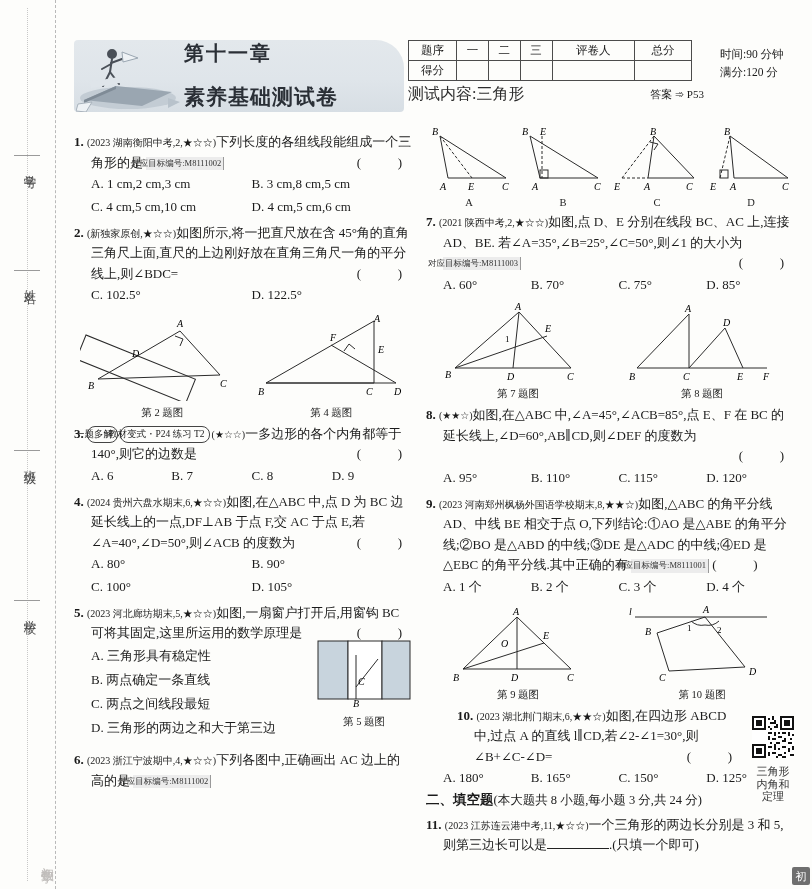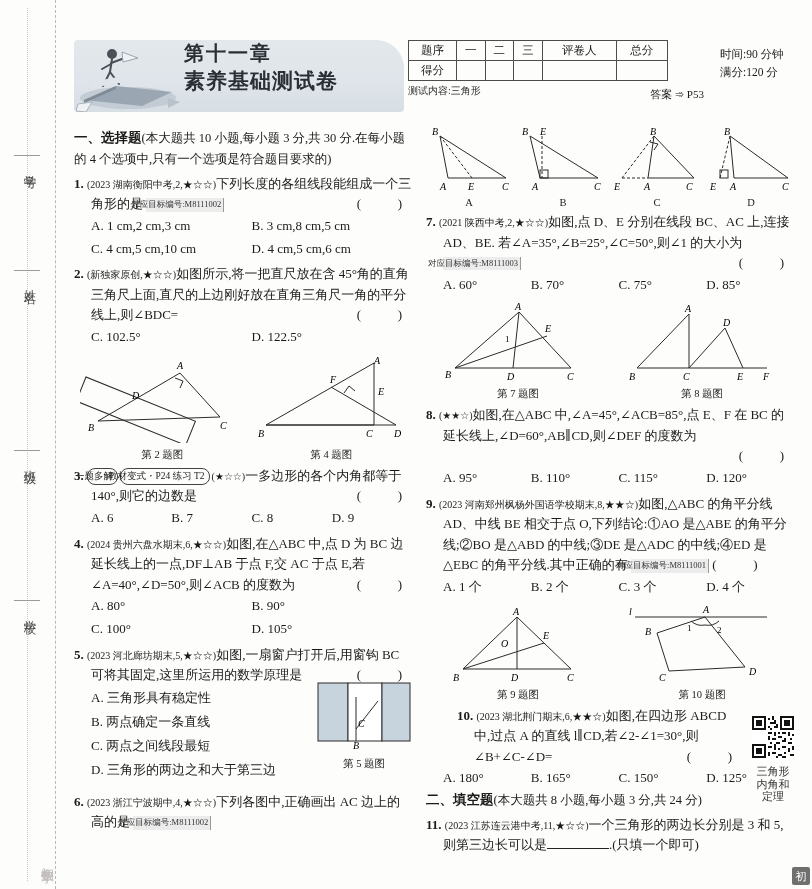--- a/index.html
+++ b/index.html
@@ -51,33 +51,33 @@
   #banner:after{
     content:""; position:absolute; right:-4px; top:6px; width:8px; height:60px;
     border-right:1px dashed #ffffff;
   }
   #banner-title-wrap{
     position:absolute; left:110px; top:0; width:215px; text-align:left;
     color:#2a2f36; font-weight:bold;
     font-family:"Liberation Serif","DejaVu Serif",serif;
   }
   #chapter-line{ font-size:20px; letter-spacing:2px; }
-  #paper-line{ font-size:21px; letter-spacing:1px; margin-top:0; }
+  #paper-line{ font-size:21px; letter-spacing:1px; margin-top:16px; }
 
   #banner-art{ position:absolute; left:2px; top:2px; width:112px; height:70px; }
 
   
   #score-box{ position:absolute; left:352px; top:40px; width:300px; }
-  #score-table{ border-collapse:collapse; width:260px; }
+  #score-table{ border-collapse:collapse; width:284px; }
   #score-table td{
     border:1px solid #4c4c4c; height:20px; text-align:center;
     font-size:11.5px; font-family:"Liberation Serif","DejaVu Serif",serif;
   }
   #score-table td.hd{ width:48px; }
-  #test-content{ margin-top:3px; font-size:10px; color:#2c2c2c; }
+  #test-content{ margin-top:3px; font-size:16px; color:#2c2c2c; }
   #answer-ref{ position:absolute; right:4px; top:47px; font-size:11px; }
   #exam-meta{ position:absolute; left:664px; top:46px; font-size:11.5px; line-height:1.55; }
 
   
   #col-left { position:absolute; left:18px; top:128px; width:338px; }
   #col-right{ position:absolute; left:370px; top:128px; width:368px; }
 
   .sec-head{ font-size:13.5px; font-weight:bold; line-height:1.55; margin-bottom:2px; }
   .sec-head .norm{ font-weight:normal; font-size:12.5px; }
 
@@ -190,23 +190,20 @@
     <div id="test-content">测试内容:三角形</div>
     <div id="answer-ref">答案 ➾ P53</div>
   </div>
   <div id="exam-meta">
     <div>时间:90 分钟</div>
     <div>满分:120 分</div>
   </div>
 
   <div id="col-left">
 
-    <div class="sec-head">
-      <span>一、选择题</span><span class="norm">(本大题共 10 小题,每小题 3 分,共 30 分.在每小题的 4 个选项中,只有一个选项是符合题目要求的)</span>
-    </div>
 
     <div class="q">
       <div class="body">
         <span class="num">1.</span>
         <span class="src">(2023 湖南衡阳中考,2,★☆☆)</span><span>下列长度的各组线段能组成一个三角形的是</span>
         <span class="tagcode">对应目标编号:M8111002</span>
         <span class="paren">(&nbsp;&nbsp;)</span>
       </div>
       <div class="opts opt2">
         <div class="row">

